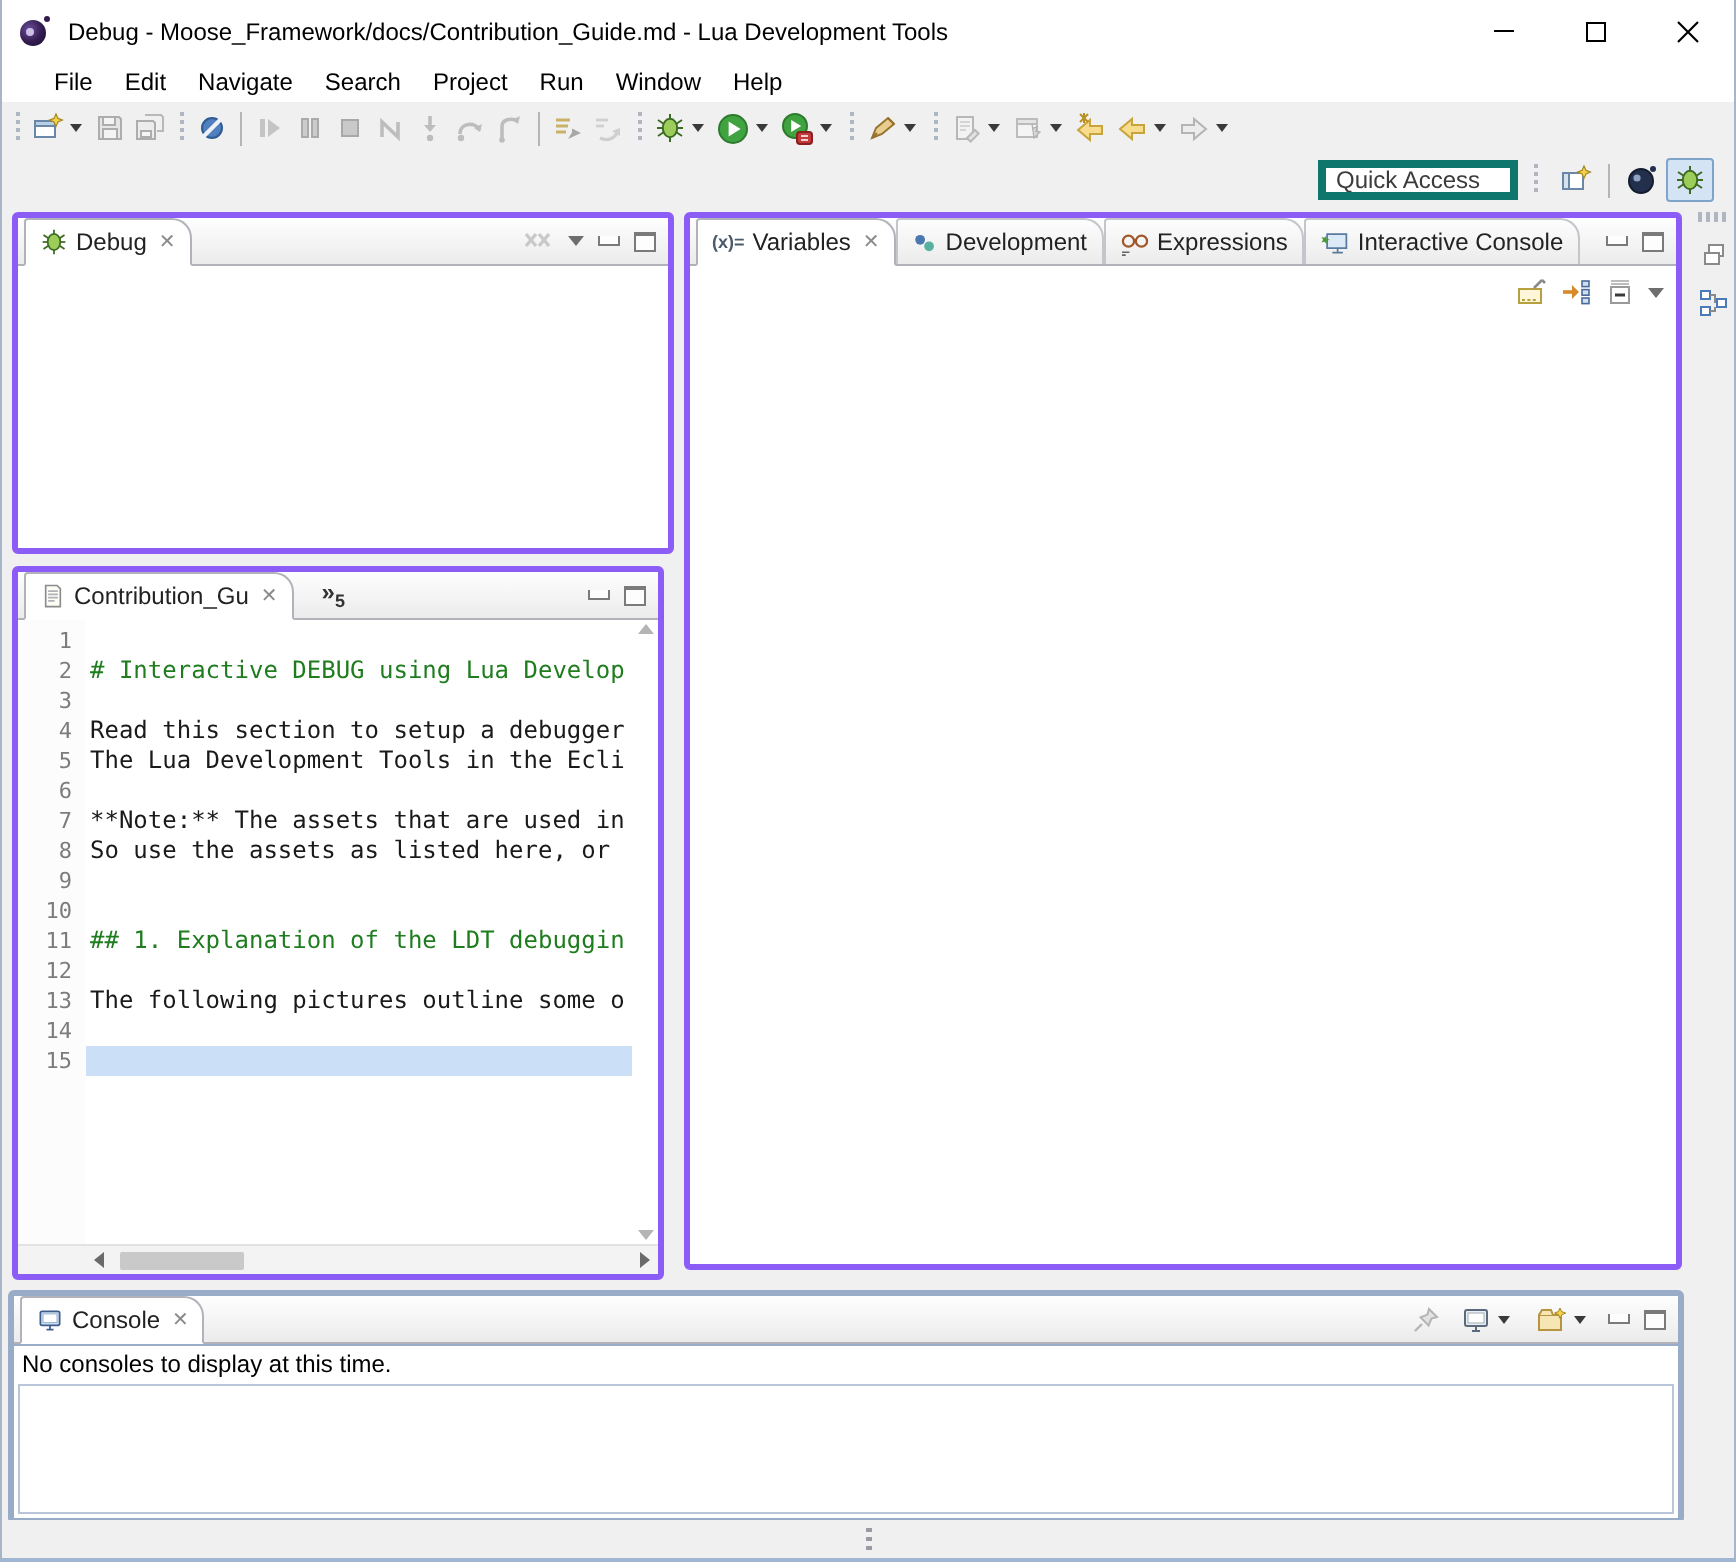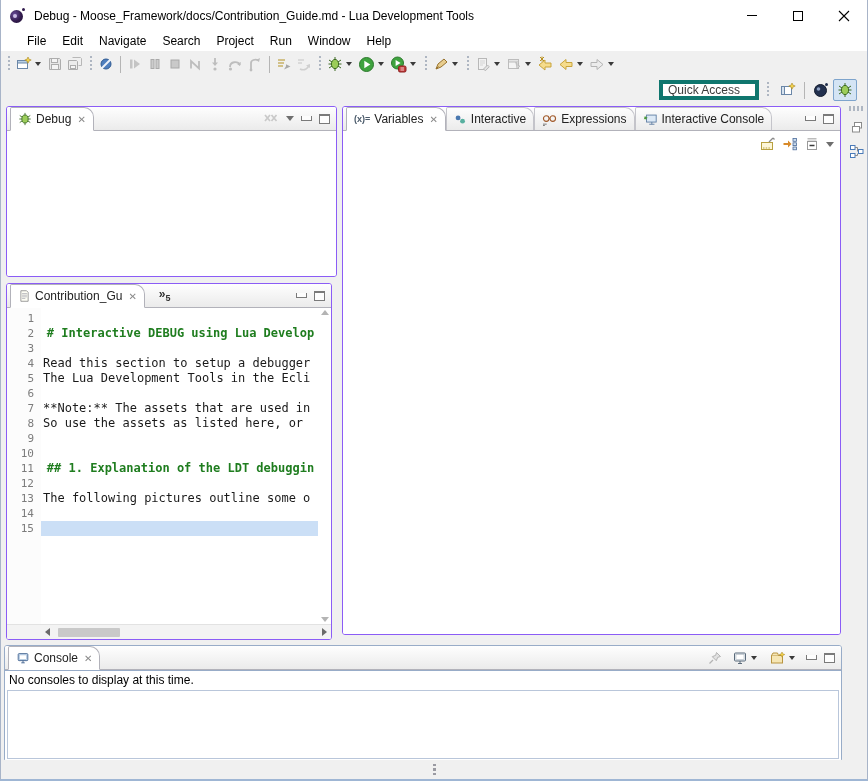--- a/index.html
+++ b/index.html
@@ -33,21 +33,21 @@
   .tbtn{height:22px;padding:0 2px;display:inline-flex;align-items:center;border-radius:2px;}
   .tbtn svg{display:block;}
   .dd{width:0;height:0;border-left:3px solid transparent;border-right:3px solid transparent;border-top:4px solid #3a3a3a;margin:0 2px 0 3px;}
   .qa-input{width:100px;height:20px;border:4px solid #0f766e;background:#fff;font-family:"Liberation Sans",sans-serif;
             font-size:12px;padding:0 5px;color:#333;}
   .qa-input::placeholder{color:#3c3c3c;opacity:1;}
   .persp-btn{height:22px;padding:0 3px;display:inline-flex;align-items:center;border:1px solid transparent;border-radius:2px;}
   .persp-btn.active{background:#d4e4f4;border-color:#7ea4cc;}
 
   
-  .panel{position:absolute;border:1px solid #8b5cf6;border-radius:3px;background:#fff;display:flex;flex-direction:column;overflow:hidden;}
+  .panel{position:absolute;border:3px solid #8b5cf6;border-radius:3px;background:#fff;display:flex;flex-direction:column;overflow:hidden;}
   .tabrow{height:24px;flex:none;background:linear-gradient(#fefefe,#ebebeb);border-bottom:1px solid #b2b2ba;display:flex;align-items:flex-end;padding-left:3px;}
   .tab{height:24px;margin-bottom:-1px;display:inline-flex;align-items:center;gap:4px;padding:0 7px;
        border:1px solid #b2b2ba;border-bottom:1px solid #fff;background:#fff;border-radius:2px 10px 0 0;white-space:nowrap;}
   .tab.inactive{height:23px;background:transparent;border-bottom:none;border-color:#c4c4ca;margin-bottom:0;}
   .tab-label{color:#222;}
   .close-x{color:#8a8a8a;font-size:10px;margin-left:2px;}
   .chev{color:#333;font-weight:bold;margin-left:14px;align-self:center;}
   .chev sub{font-size:9px;}
   .paneltools{margin-left:auto;display:flex;align-items:center;gap:7px;padding-right:6px;align-self:center;}
   .btn-min{width:11px;height:5px;border:1px solid #7a7a7a;border-top:none;background:#fdfdfd;}
@@ -59,21 +59,21 @@
   .vars-toolbar{height:26px;display:flex;align-items:center;justify-content:flex-end;gap:6px;padding-right:6px;background:#fff;}
 
   
   .editor-body{display:flex;height:calc(100% - 15px);}
   .gutter{width:34px;flex:none;background:#fcfcfc;padding-top:3px;}
   .gutter .ln{height:15px;line-height:15px;text-align:right;padding-right:7px;color:#7c7c7c;
               font-family:"DejaVu Sans Mono",monospace;font-size:11px;}
   .codecol{flex:1;padding-top:3px;overflow:hidden;}
   .codecol .cl{height:15px;line-height:15px;font-family:"DejaVu Sans Mono",monospace;font-size:12px;
                color:#1a1a1a;white-space:pre;padding-left:2px;}
-  .codecol .cl.h{color:#1f7d1f;font-weight:bold;text-align:center;}
+  .codecol .cl.h{color:#1f7d1f;font-weight:normal;}
   .codecol .cl.cur{background:#cbdff6;}
   .vscroll{width:13px;flex:none;display:flex;flex-direction:column;justify-content:space-between;align-items:center;padding:2px 0;}
   .arr-up{width:0;height:0;border-left:4px solid transparent;border-right:4px solid transparent;border-bottom:5px solid #b4b4b4;}
   .arr-dn{width:0;height:0;border-left:4px solid transparent;border-right:4px solid transparent;border-top:5px solid #b4b4b4;}
   .hscroll{height:15px;display:flex;align-items:center;background:#f3f3f3;border-top:1px solid #e2e2e2;padding:0 4px 0 38px;}
   .arr-l{width:0;height:0;border-top:4px solid transparent;border-bottom:4px solid transparent;border-right:5px solid #6a6a6a;}
   .arr-r{width:0;height:0;border-top:4px solid transparent;border-bottom:4px solid transparent;border-left:5px solid #6a6a6a;margin-left:auto;}
   .hthumb{width:62px;height:9px;background:#c9c9c9;margin-left:8px;border-radius:1px;}
 
   
@@ -381,21 +381,21 @@
       <span class="tab">
         <span style="font-size:9px;color:#4a5a6a;font-weight:bold;">(x)=</span>
         <span class="tab-label">Variables</span>
         <span class="close-x">✕</span>
       </span>
       <span class="tab inactive">
         <svg width="13" height="13" viewBox="0 0 16 16">
             <circle cx="5" cy="6" r="3" fill="#4a78b0"></circle>
             <circle cx="10.5" cy="10" r="3" fill="#58b0a0"></circle>
           </svg>
-        <span class="tab-label">Interactive</span>
+        <span class="tab-label">Development</span>
       </span>
       <span class="tab inactive">
         <svg width="15" height="13" viewBox="0 0 16 14">
             <circle cx="4.5" cy="6" r="3" fill="none" stroke="#a05828" stroke-width="1.2"></circle>
             <circle cx="11.5" cy="6" r="3" fill="none" stroke="#a05828" stroke-width="1.2"></circle>
             <path d="M7.5 6h1" stroke="#a05828"></path>
             <path d="M1 12h4M1 13.5h2" stroke="#666" stroke-width="0.9"></path>
           </svg>
         <span class="tab-label">Expressions</span>
       </span>

